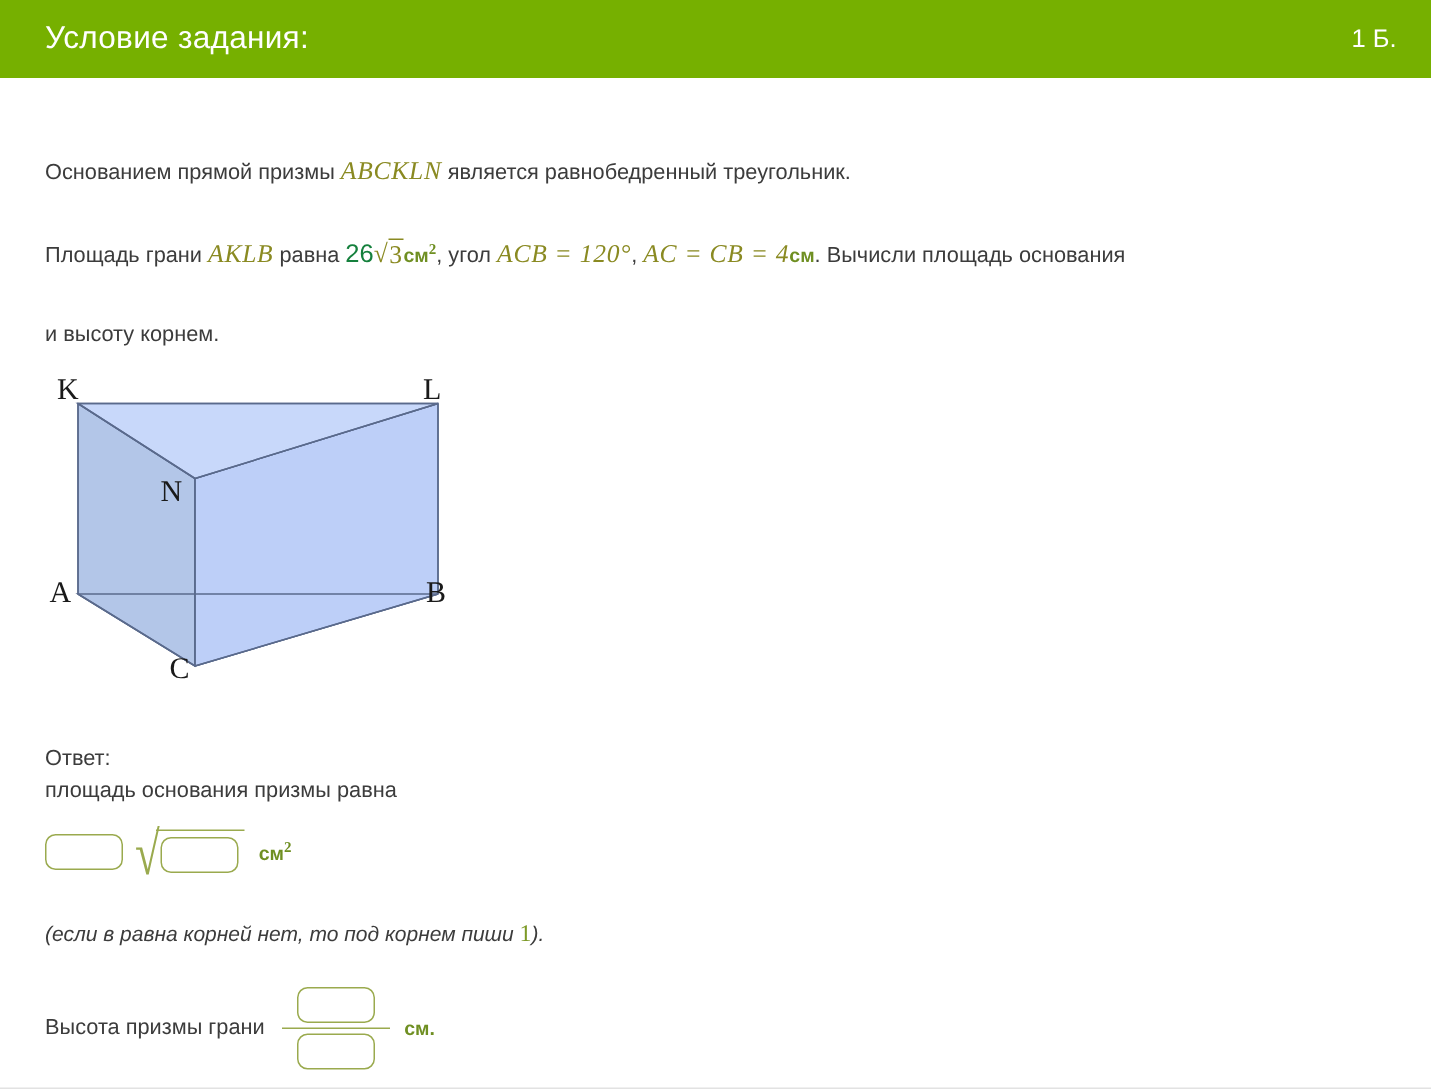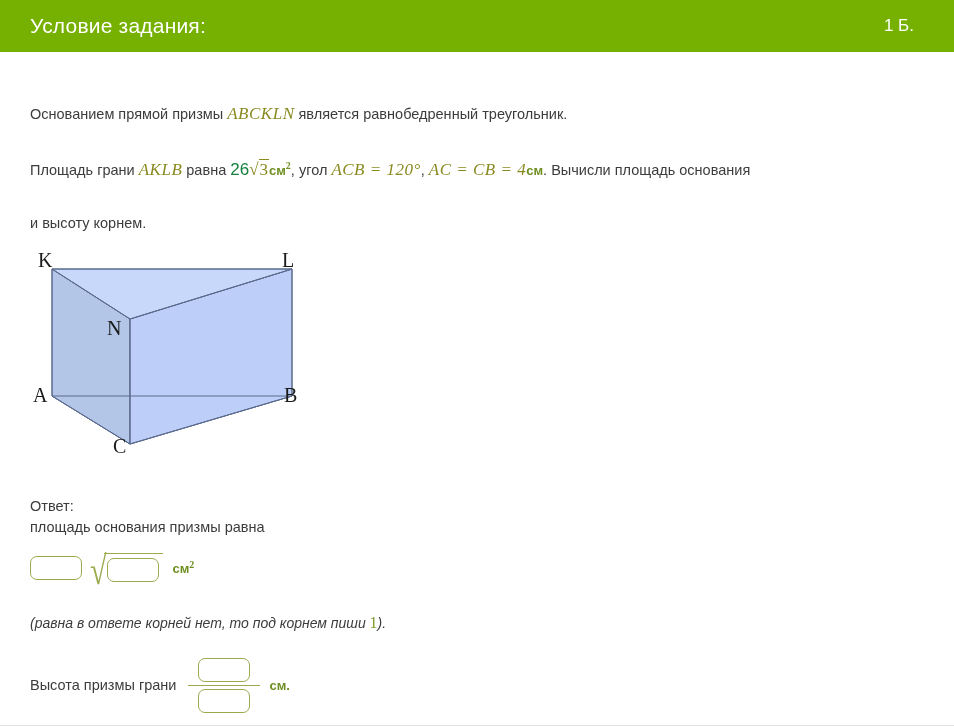--- a/index.html
+++ b/index.html
@@ -16,21 +16,21 @@
     position: relative;
   }
 
   
   .header {
     height: 52px;
     background: #76b000;
     display: flex;
     align-items: center;
     justify-content: space-between;
-    padding: 0 40px 0 30px;
+    padding: 0 23px 0 30px;
     box-sizing: border-box;
   }
   .header-title {
     color: #ffffff;
     font-size: 21px;
     letter-spacing: .2px;
   }
   .header-score {
     color: #ffffff;
     font-size: 17px;
@@ -251,21 +251,21 @@
       <input class="inbox" type="text" placeholder="" style="">
       <span class="sqrt-group">
         <span class="sqrt-sign">√</span>
         <span class="sqrt-body">
           <input class="inbox" type="text" placeholder="" style="">
         </span>
       </span>
       <span class="cm-unit"><span>см</span><sup class="sq">2</sup></span>
     </div>
 
-    <div class="note"><span>(равна в ответе корней нет, то под корнем пиши </span><span class="one">1</span><span>).</span></div>
+    <div class="note"><span>(если в равна корней нет, то под корнем пиши </span><span class="one">1</span><span>).</span></div>
 
     <div class="height-row">
       <span class="height-text">Высота призмы грани</span>
       <span class="fraction">
         <input class="inbox" type="text" placeholder="" style="">
         <span class="frac-bar"></span>
         <input class="inbox" type="text" placeholder="" style="">
       </span>
       <span class="cm-unit">см.</span>
     </div>

